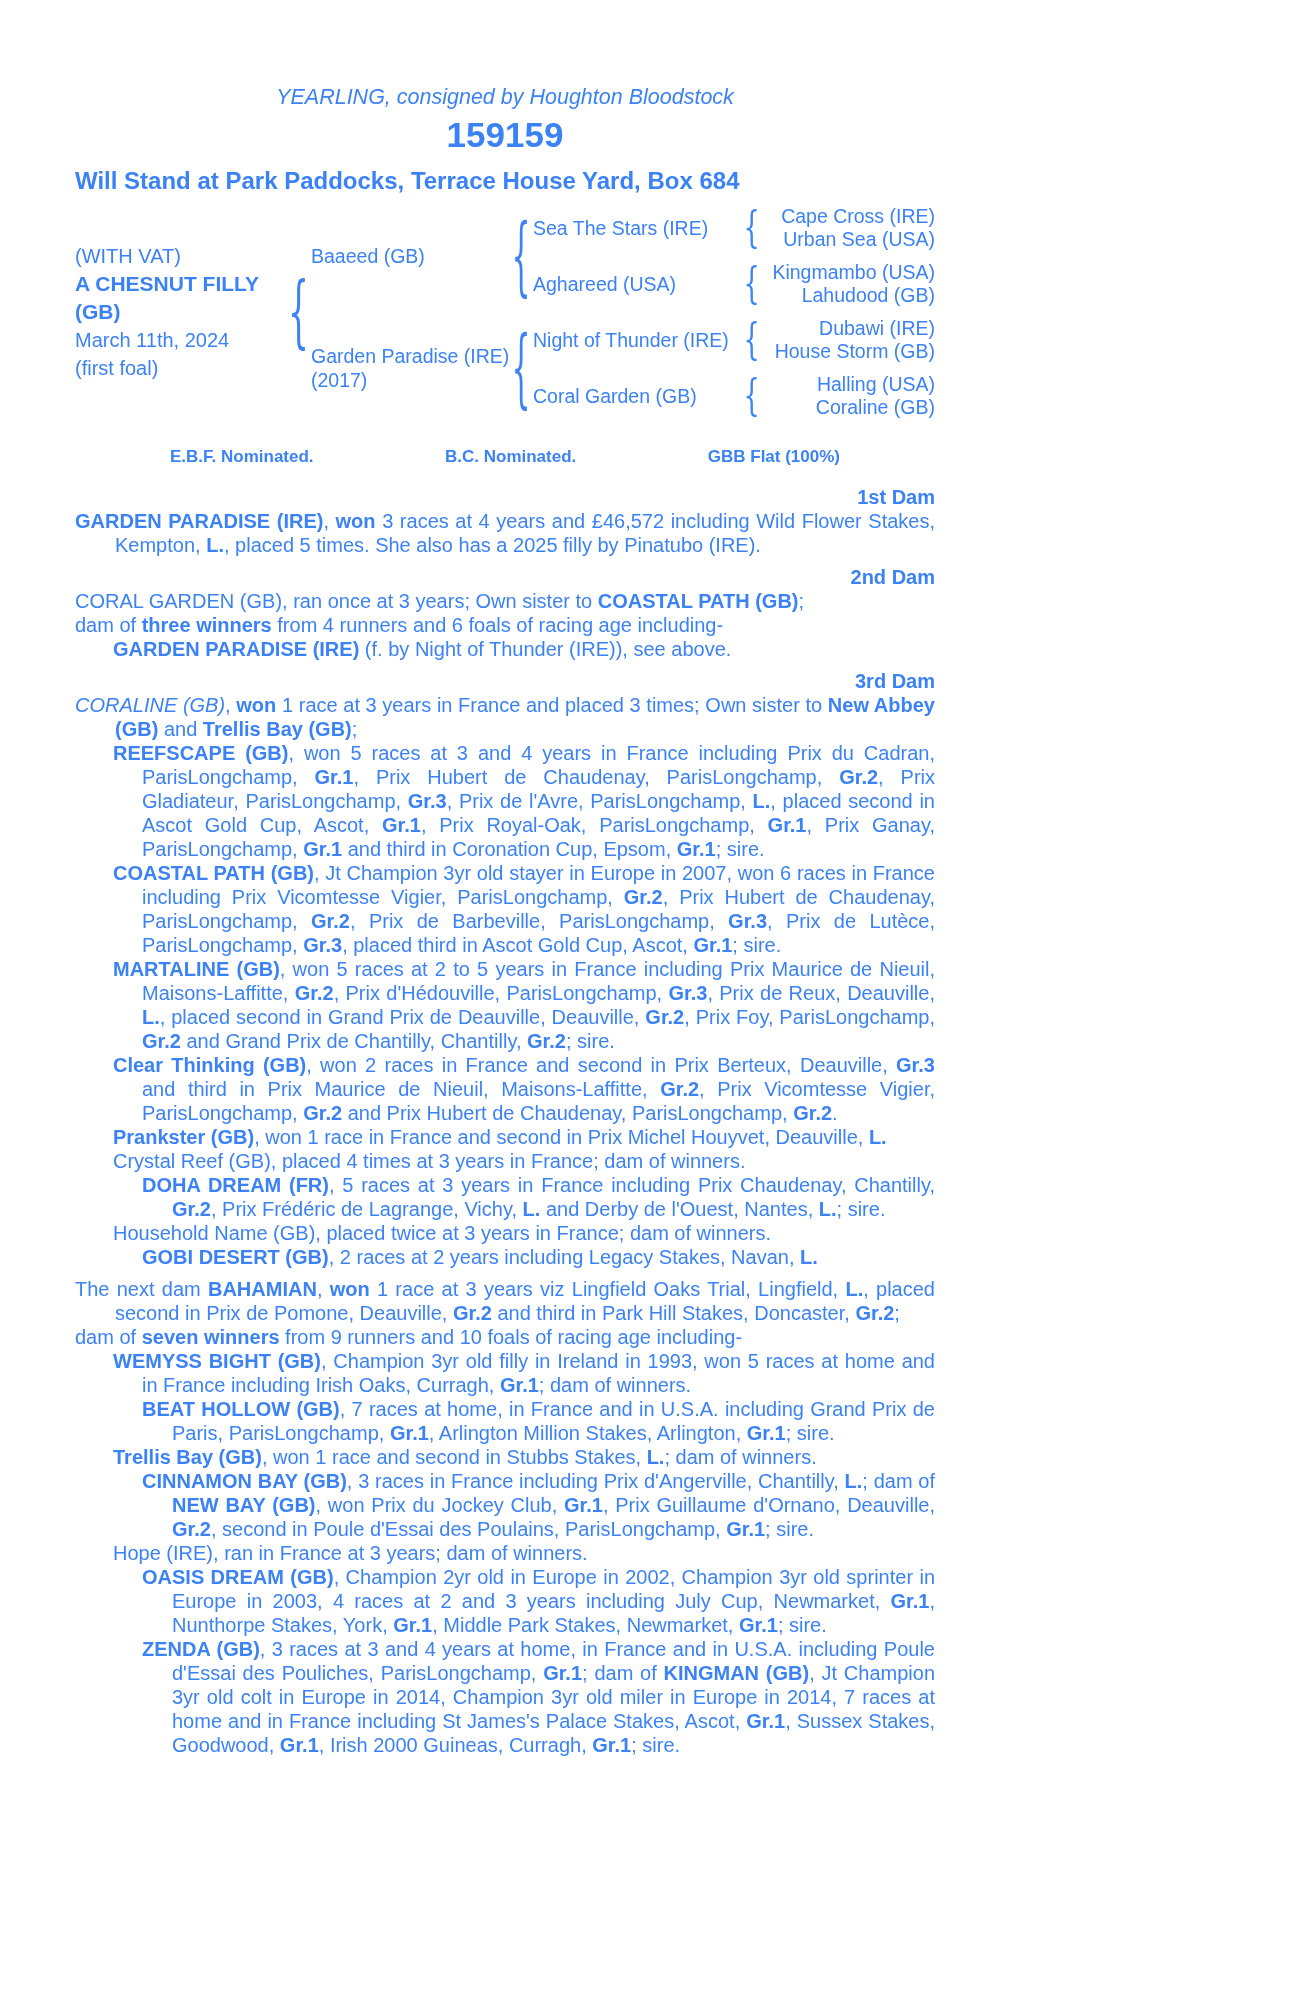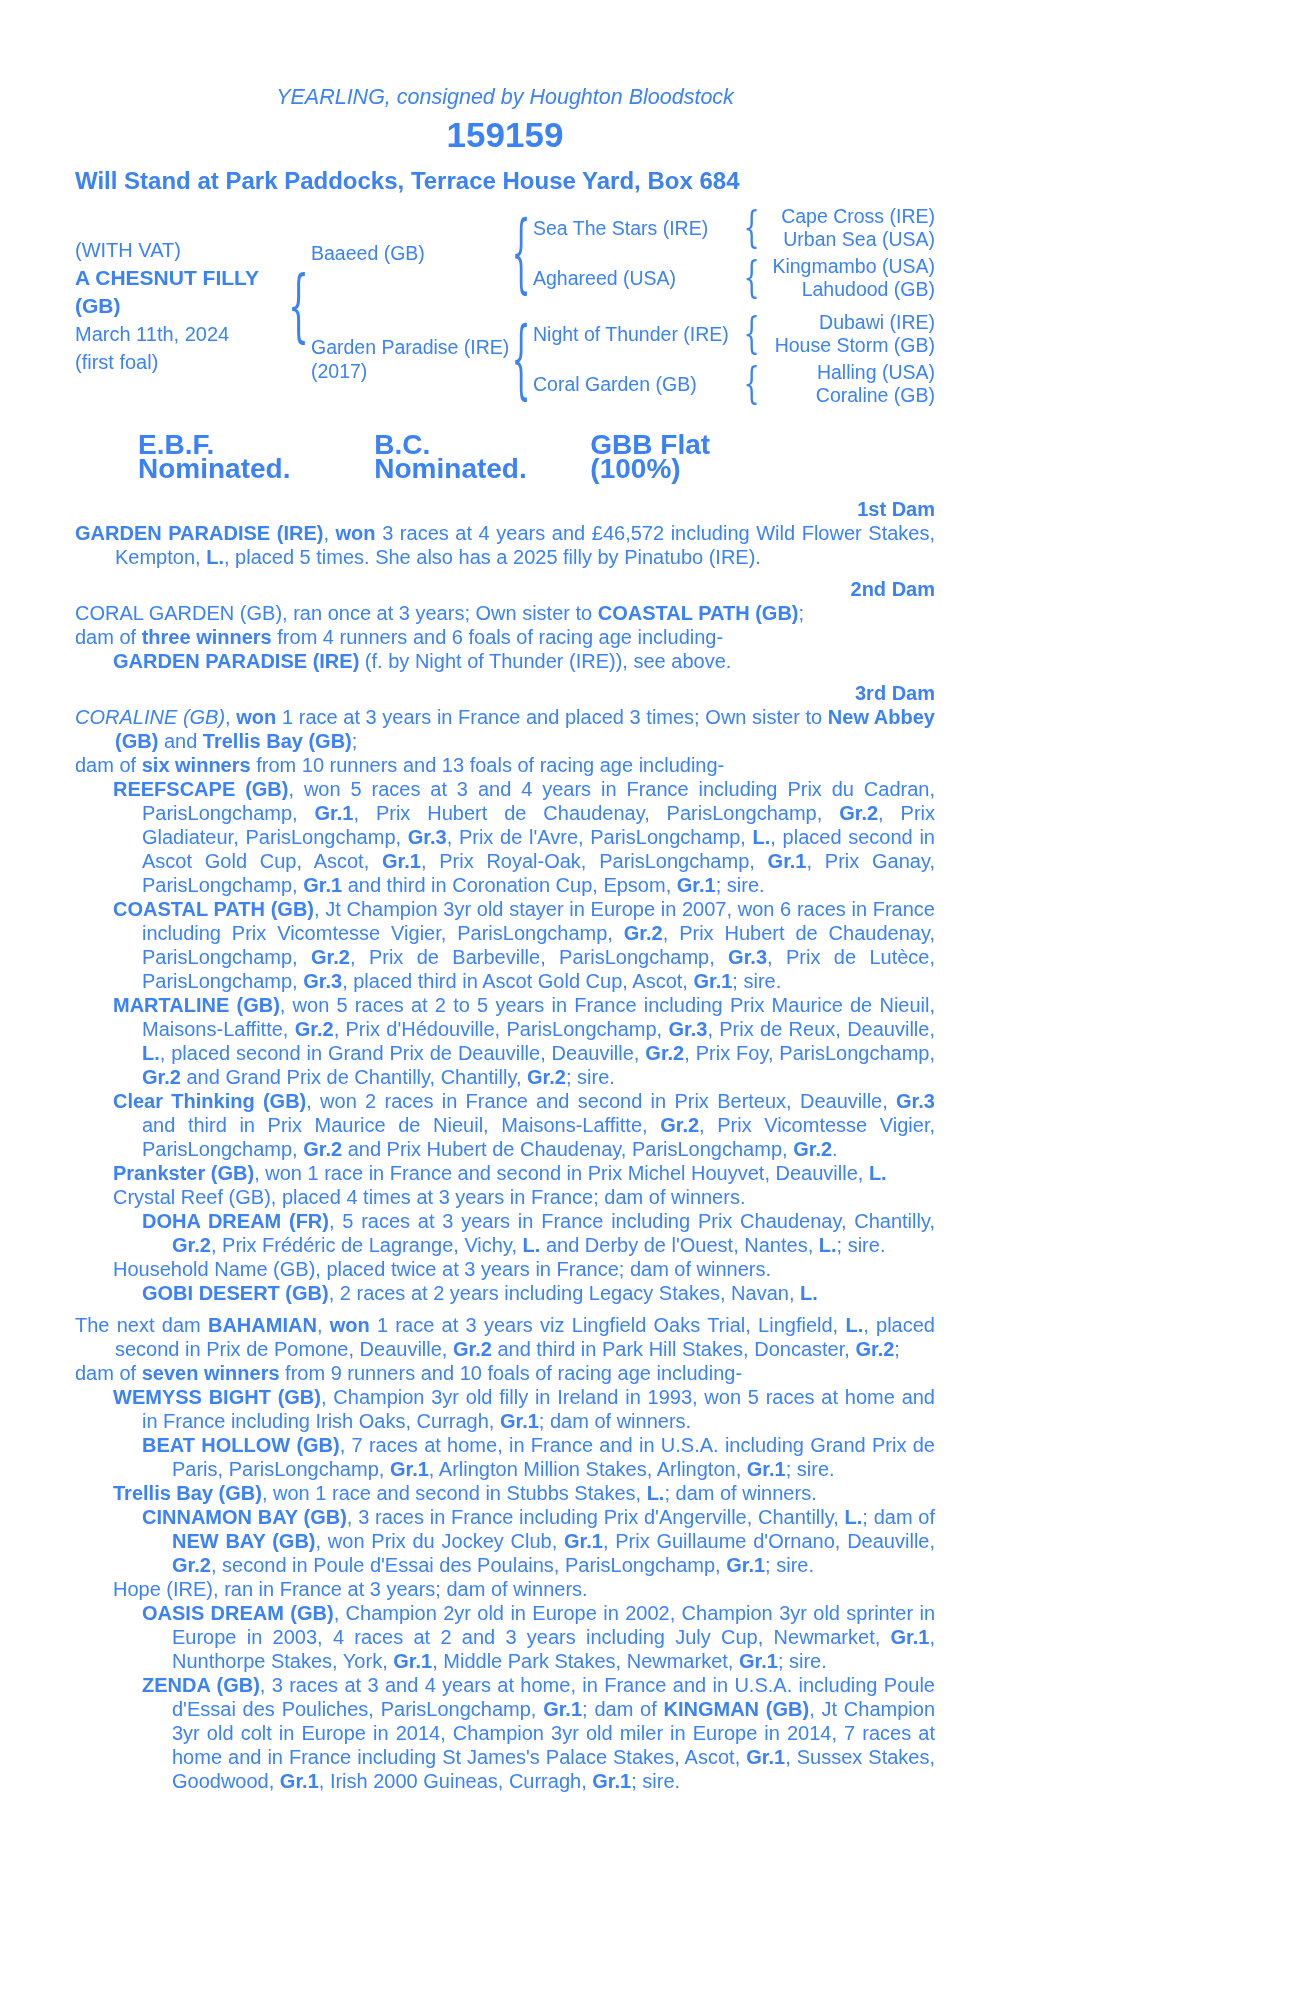--- a/index.html
+++ b/index.html
@@ -11,38 +11,38 @@
   .lot-row{display:flex;justify-content:center;font-weight:700;font-size:35px;line-height:36px;margin-top:8px;}
   .will-stand{font-weight:700;font-size:24px;line-height:24px;margin-top:16px;}
 
   
   .pedigree{display:flex;align-items:center;margin-top:12px;font-size:19.5px;}
   .ped-subject{width:212px;line-height:28px;font-size:20px;}
   .ped-subject .big{font-weight:700;font-size:21px;}
   .ped-gen1col{display:flex;flex-direction:column;gap:10px;flex:1;}
   .ped-cell1{display:flex;align-items:center;}
   .ped-name1{width:198px;line-height:24px;white-space:nowrap;}
-  .ped-gen2col{display:flex;flex-direction:column;gap:4px;flex:1;}
+  .ped-gen2col{display:flex;flex-direction:column;gap:10px;flex:1;}
   .ped-cell2{display:flex;align-items:center;}
   .ped-name2{width:208px;white-space:nowrap;}
   .ped-gen3col{flex:1;}
   .ped-gen3col div{line-height:23px;white-space:nowrap;text-align:right;}
 
   .brace{display:flex;align-items:center;justify-content:center;
          font-family:"DejaVu Serif", serif;font-weight:400;}
   .brace span{display:inline-block;font-size:30px;line-height:30px;}
   .brace-sm{width:22px;}
   .brace-sm span{transform:scale(.85,1.4);}
   .brace-md{width:24px;}
   .brace-md span{transform:scale(1,2.85);}
   .brace-lg{width:24px;}
   .brace-lg span{transform:scale(1.1,2.6);}
 
-  .noms{display:flex;justify-content:flex-start;margin:26px 0 0 63px;width:670px;
-        font-weight:700;font-size:28px;line-height:24px;}
+  .noms{display:flex;justify-content:space-between;margin:26px 0 0 95px;width:670px;
+        font-weight:700;font-size:17px;line-height:24px;}
 
   #dam-sections{margin-top:16px;font-size:20px;}
   .dam-section + .dam-section{margin-top:8px;}
   .dam-heading{font-weight:700;line-height:24px;text-align:right;}
   .para{text-align:justify;line-height:24px;}
   .p0{padding-left:40px;text-indent:-40px;}
   .p1{margin-left:38px;padding-left:29px;text-indent:-29px;}
   .p2{margin-left:67px;padding-left:30px;text-indent:-30px;}
   .b{font-weight:700;}
   .i{font-style:italic;}
@@ -152,21 +152,20 @@
         </div>
         <div class="dam-section">
           <div class="dam-heading">2nd Dam</div>
           <div class="para p0"><span>CORAL GARDEN (GB), ran once at 3 years; Own sister to </span><span class="b">COASTAL PATH (GB)</span><span>;</span></div>
           <div class="para p0"><span>dam of </span><span class="b">three winners</span><span> from 4 runners and 6 foals of racing age including-</span></div>
           <div class="para p1"><span class="b">GARDEN PARADISE (IRE)</span><span> (f. by Night of Thunder (IRE)), see above.</span></div>
         </div>
         <div class="dam-section">
           <div class="dam-heading">3rd Dam</div>
           <div class="para p0"><span class="i">CORALINE (GB)</span><span>, </span><span class="b">won</span><span> 1 race at 3 years in France and placed 3 times; Own sister to </span><span class="b">New Abbey (GB)</span><span> and </span><span class="b">Trellis Bay (GB)</span><span>;</span></div>
-          <div class="para p0"><span>dam of </span><span class="b">six winners</span><span> from 10 runners and 13 foals of racing age including-</span></div>
           <div class="para p1"><span class="b">REEFSCAPE (GB)</span><span>, won 5 races at 3 and 4 years in France including Prix du Cadran, ParisLongchamp, </span><span class="b">Gr.1</span><span>, Prix Hubert de Chaudenay, ParisLongchamp, </span><span class="b">Gr.2</span><span>, Prix Gladiateur, ParisLongchamp, </span><span class="b">Gr.3</span><span>, Prix de l'Avre, ParisLongchamp, </span><span class="b">L.</span><span>, placed second in Ascot Gold Cup, Ascot, </span><span class="b">Gr.1</span><span>, Prix Royal-Oak, ParisLongchamp, </span><span class="b">Gr.1</span><span>, Prix Ganay, ParisLongchamp, </span><span class="b">Gr.1</span><span> and third in Coronation Cup, Epsom, </span><span class="b">Gr.1</span><span>; sire.</span></div>
           <div class="para p1"><span class="b">COASTAL PATH (GB)</span><span>, Jt Champion 3yr old stayer in Europe in 2007, won 6 races in France including Prix Vicomtesse Vigier, ParisLongchamp, </span><span class="b">Gr.2</span><span>, Prix Hubert de Chaudenay, ParisLongchamp, </span><span class="b">Gr.2</span><span>, Prix de Barbeville, ParisLongchamp, </span><span class="b">Gr.3</span><span>, Prix de Lutèce, ParisLongchamp, </span><span class="b">Gr.3</span><span>, placed third in Ascot Gold Cup, Ascot, </span><span class="b">Gr.1</span><span>; sire.</span></div>
           <div class="para p1"><span class="b">MARTALINE (GB)</span><span>, won 5 races at 2 to 5 years in France including Prix Maurice de Nieuil, Maisons-Laffitte, </span><span class="b">Gr.2</span><span>, Prix d'Hédouville, ParisLongchamp, </span><span class="b">Gr.3</span><span>, Prix de Reux, Deauville, </span><span class="b">L.</span><span>, placed second in Grand Prix de Deauville, Deauville, </span><span class="b">Gr.2</span><span>, Prix Foy, ParisLongchamp, </span><span class="b">Gr.2</span><span> and Grand Prix de Chantilly, Chantilly, </span><span class="b">Gr.2</span><span>; sire.</span></div>
           <div class="para p1"><span class="b">Clear Thinking (GB)</span><span>, won 2 races in France and second in Prix Berteux, Deauville, </span><span class="b">Gr.3</span><span> and third in Prix Maurice de Nieuil, Maisons-Laffitte, </span><span class="b">Gr.2</span><span>, Prix Vicomtesse Vigier, ParisLongchamp, </span><span class="b">Gr.2</span><span> and Prix Hubert de Chaudenay, ParisLongchamp, </span><span class="b">Gr.2</span><span>.</span></div>
           <div class="para p1"><span class="b">Prankster (GB)</span><span>, won 1 race in France and second in Prix Michel Houyvet, Deauville, </span><span class="b">L.</span></div>
           <div class="para p1"><span>Crystal Reef (GB), placed 4 times at 3 years in France; dam of winners.</span></div>
           <div class="para p2"><span class="b">DOHA DREAM (FR)</span><span>, 5 races at 3 years in France including Prix Chaudenay, Chantilly, </span><span class="b">Gr.2</span><span>, Prix Frédéric de Lagrange, Vichy, </span><span class="b">L.</span><span> and Derby de l'Ouest, Nantes, </span><span class="b">L.</span><span>; sire.</span></div>
           <div class="para p1"><span>Household Name (GB), placed twice at 3 years in France; dam of winners.</span></div>
           <div class="para p2"><span class="b">GOBI DESERT (GB)</span><span>, 2 races at 2 years including Legacy Stakes, Navan, </span><span class="b">L.</span></div>
         </div>

